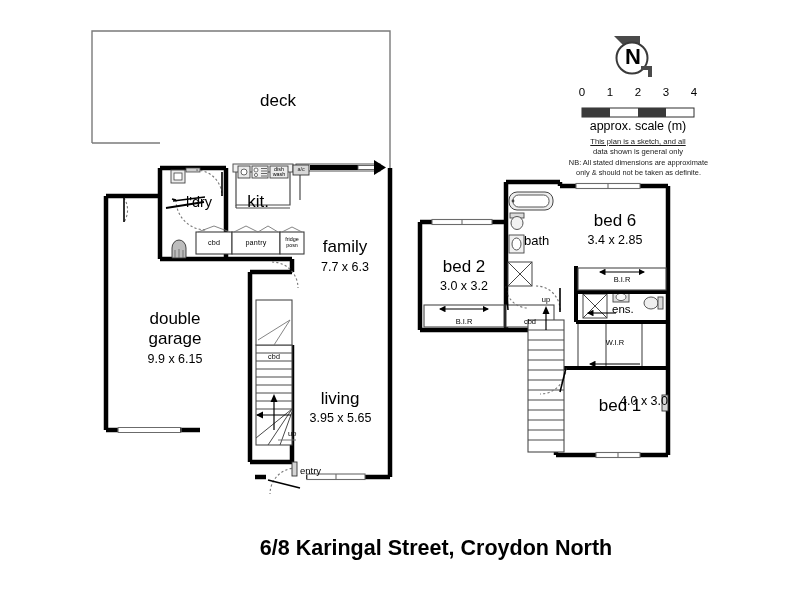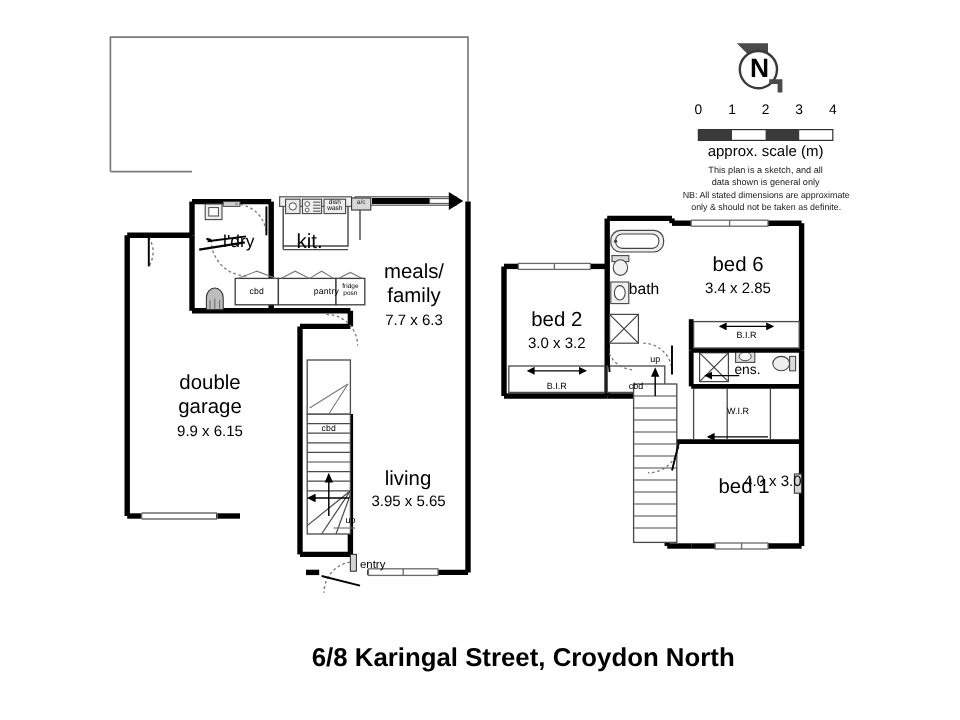--- a/index.html
+++ b/index.html
@@ -421,42 +421,42 @@
       <rect x="638" y="108" width="28" height="9" fill="#3a3a3a"></rect>
     </g>
 
     <g>
       <path d="M614,36 L640,36 L640,62 Z" fill="#4a4a4a"></path>
       <circle cx="632" cy="58" r="15.5" fill="#ffffff" stroke="#3a3a3a" stroke-width="2"></circle>
       <path d="M641,66 L652,66 L652,77 L648,77 L648,70 L641,70 Z" fill="#4a4a4a"></path>
     </g>
   </svg>
 
+  <div class="lbl room-name" style="left:208px; top:92px; width:140px;">deck</div>
 
   <div class="lbl room-name" style="left:218px; top:193px; width:80px;">kit.</div>
 
   <div class="lbl" style="left:164px; top:195px; width:70px; font-size:14.5px;">l'dry</div>
 
-  <div class="lbl room-name" style="left:290px; top:218px; width:110px;">meals/</div>
   <div class="lbl room-name" style="left:290px; top:238px; width:110px;">family</div>
   <div class="lbl room-dim" style="left:290px; top:261px; width:110px;">7.7 x 6.3</div>
 
   <div class="lbl room-name" style="left:110px; top:310px; width:130px;">double</div>
   <div class="lbl room-name" style="left:110px; top:330px; width:130px;">garage</div>
   <div class="lbl room-dim" style="left:110px; top:353px; width:130px;">9.9 x 6.15</div>
 
   <div class="lbl room-name" style="left:295px; top:390px; width:90px;">living</div>
   <div class="lbl room-dim" style="left:288px; top:412px; width:105px;">3.95 x 5.65</div>
 
   <div class="lbl small-lbl" style="left:300px; top:466px; width:52px; text-align:left;">entry</div>
 
   <div class="lbl tiny-lbl" style="left:288px; top:430px; width:24px; text-align:left;">up</div>
 
   <div class="lbl tiny" style="left:196px; top:239px; width:36px;">cbd</div>
-  <div class="lbl tiny" style="left:232px; top:239px; width:48px;padding-left:16px;">pantry</div>
+  <div class="lbl tiny" style="left:232px; top:239px; width:48px;">pantry</div>
   <div class="lbl micro" style="left:280px; top:237px; width:24px;">fridge</div>
   <div class="lbl micro" style="left:280px; top:243px; width:24px;">posn</div>
   <div class="lbl micro" style="left:270px; top:167px; width:18px;">dish</div>
   <div class="lbl micro" style="left:270px; top:172px; width:18px;">wash</div>
   <div class="lbl micro" style="left:293px; top:167px; width:16px; color:#222;">a/c</div>
   <div class="lbl tiny" style="left:258px; top:353px; width:32px;">cbd</div>
 
   <div class="lbl room-name" style="left:568px; top:212px; width:94px;">bed 6</div>
   <div class="lbl room-dim" style="left:563px; top:234px; width:104px;">3.4 x 2.85</div>
 
@@ -484,20 +484,20 @@
   <div class="lbl north-n" style="left:621px; top:45px; width:24px;">N</div>
 
   <div class="lbl scale-num" style="left:573px; top:86px; width:18px;">0</div>
   <div class="lbl scale-num" style="left:601px; top:86px; width:18px;">1</div>
   <div class="lbl scale-num" style="left:629px; top:86px; width:18px;">2</div>
   <div class="lbl scale-num" style="left:657px; top:86px; width:18px;">3</div>
   <div class="lbl scale-num" style="left:685px; top:86px; width:18px;">4</div>
 
   <div class="lbl scale-cap" style="left:578px; top:120px; width:120px;">approx. scale (m)</div>
 
-  <div class="lbl disc" style="left:578px; top:137px; width:120px;">This plan is a sketch, and all</div>
+  <div class="lbl disc" style="left:578px; top:137px; width:120px;text-decoration:underline;">This plan is a sketch, and all</div>
   <div class="lbl disc" style="left:578px; top:147px; width:120px;">data shown is general only</div>
   <div class="lbl disc2" style="left:566px; top:158px; width:145px;">NB: All stated dimensions are approximate</div>
   <div class="lbl disc2" style="left:566px; top:168px; width:145px;">only &amp; should not be taken as definite.</div>
 
   <div class="lbl title-main" style="top:537px;padding-left:36px;">6/8 Karingal Street, Croydon North</div>
 
 </div>
 
 </body></html>

